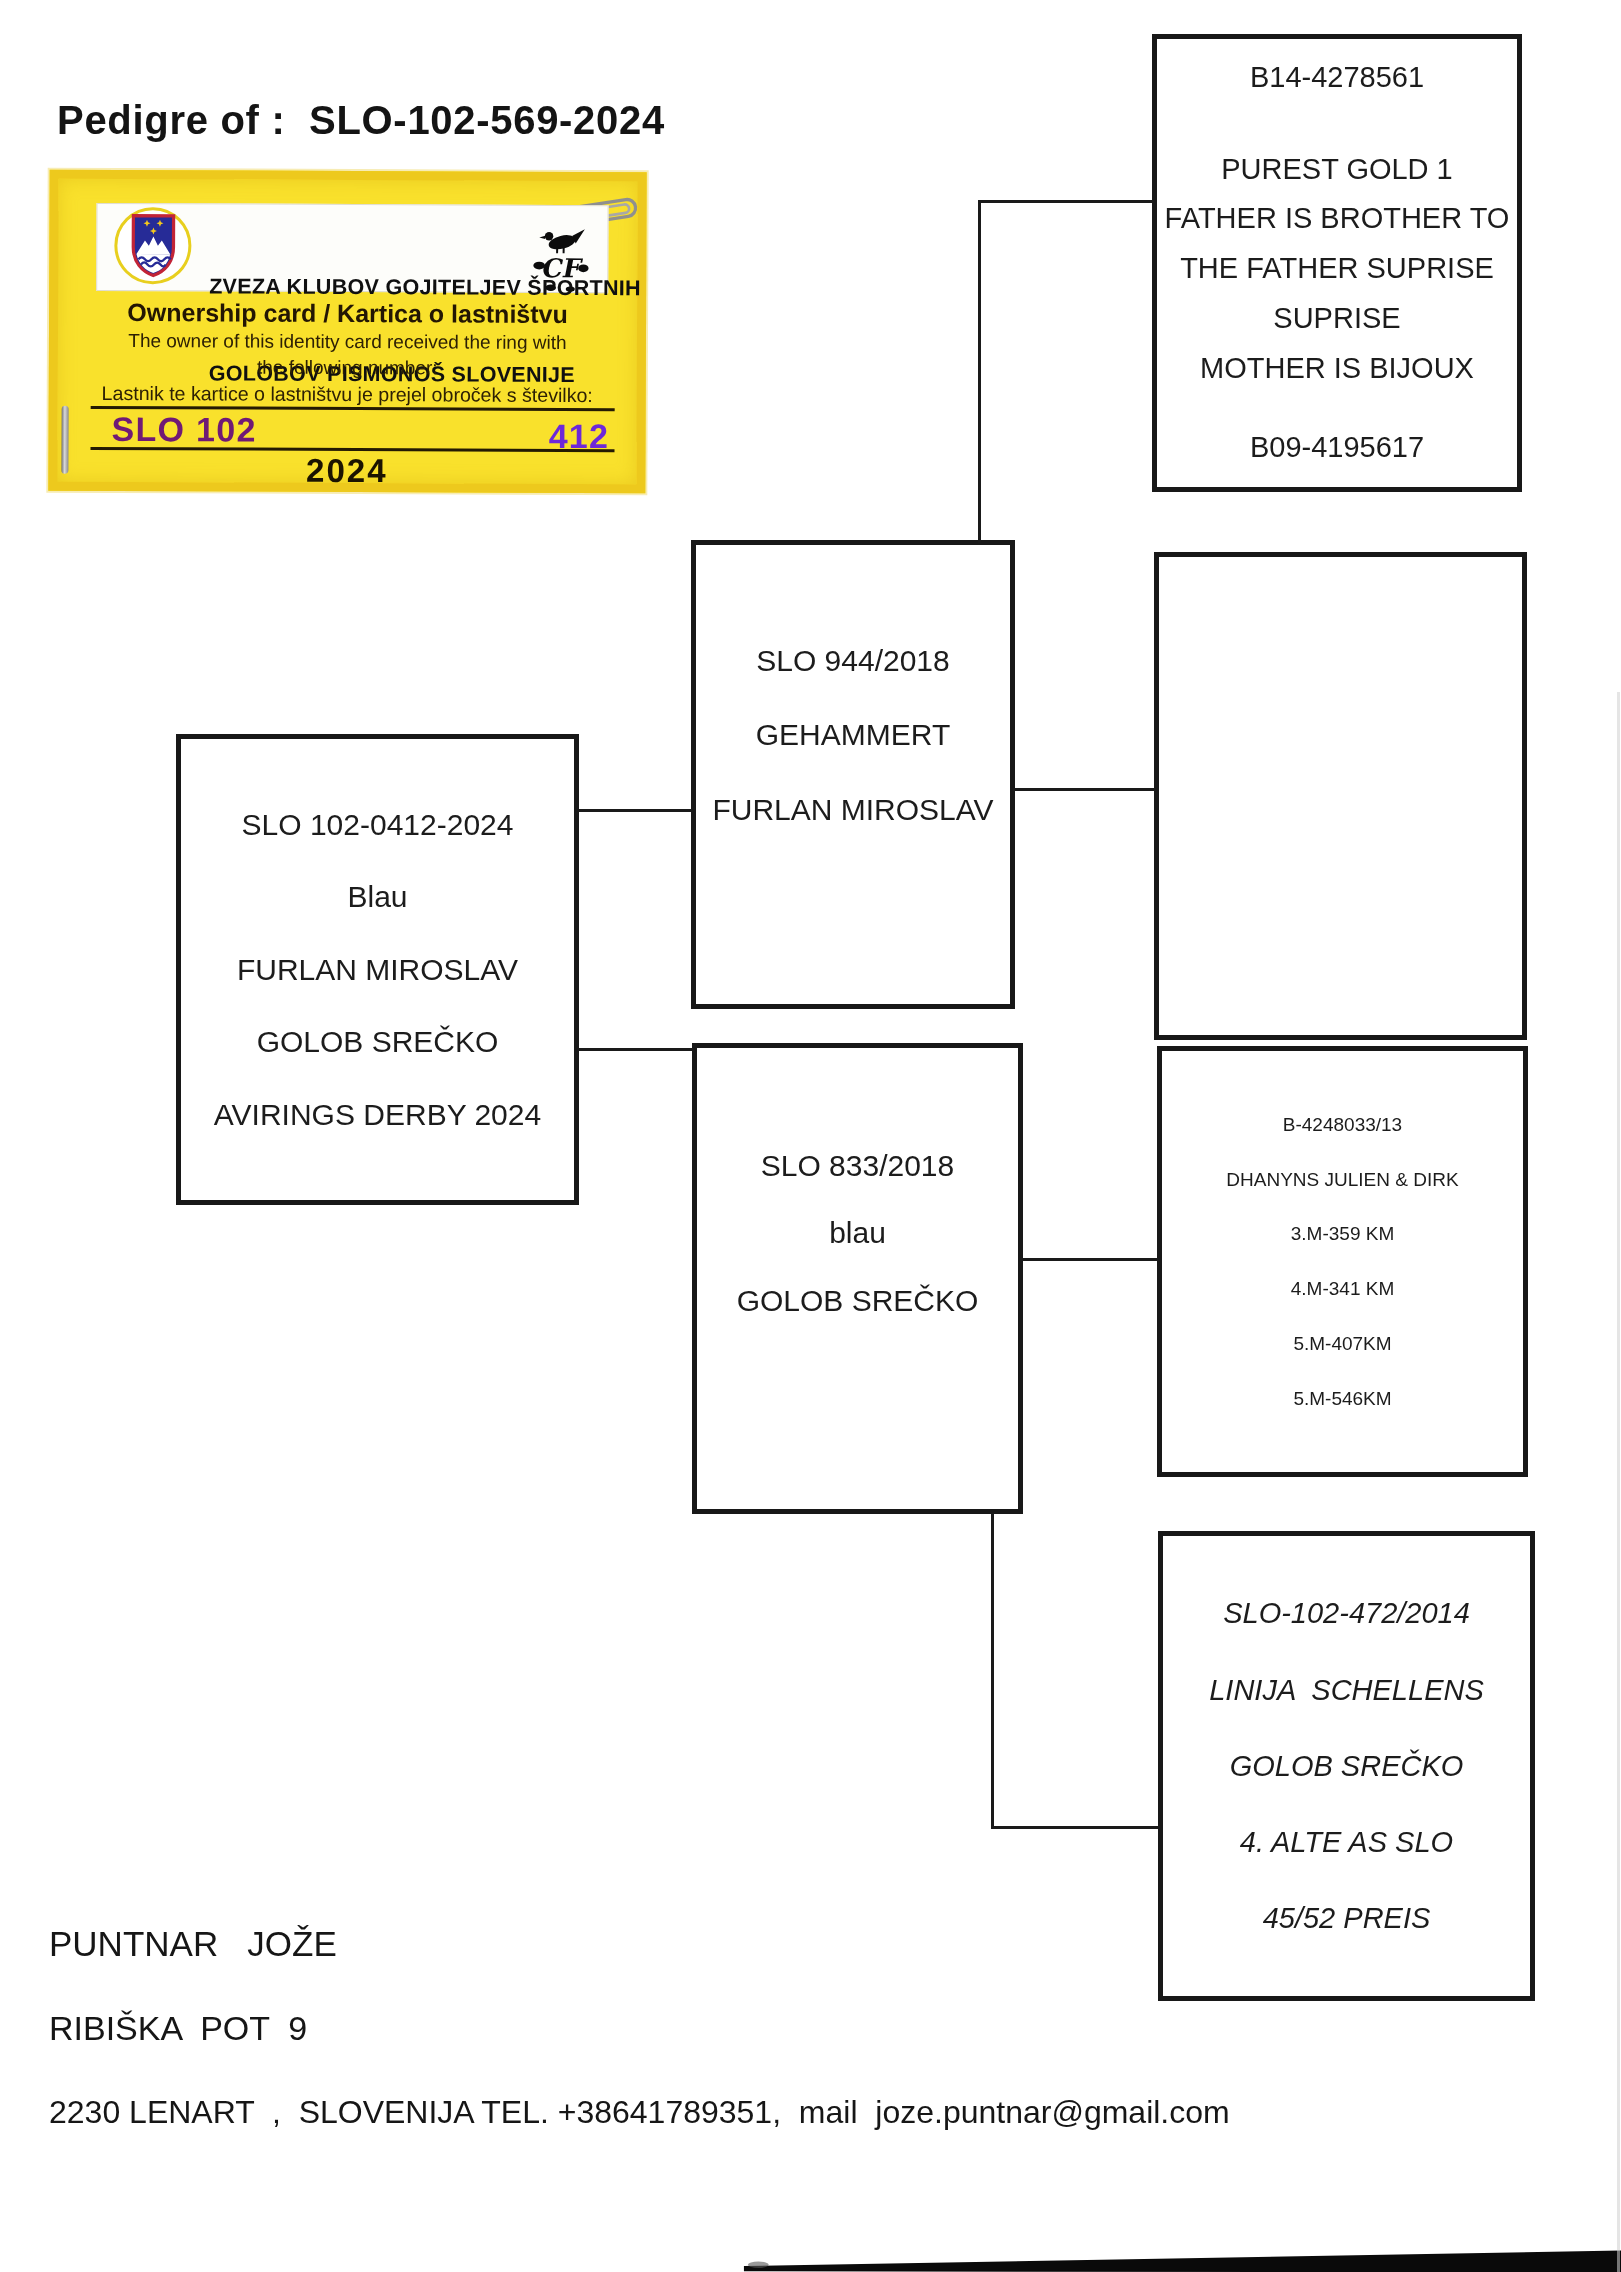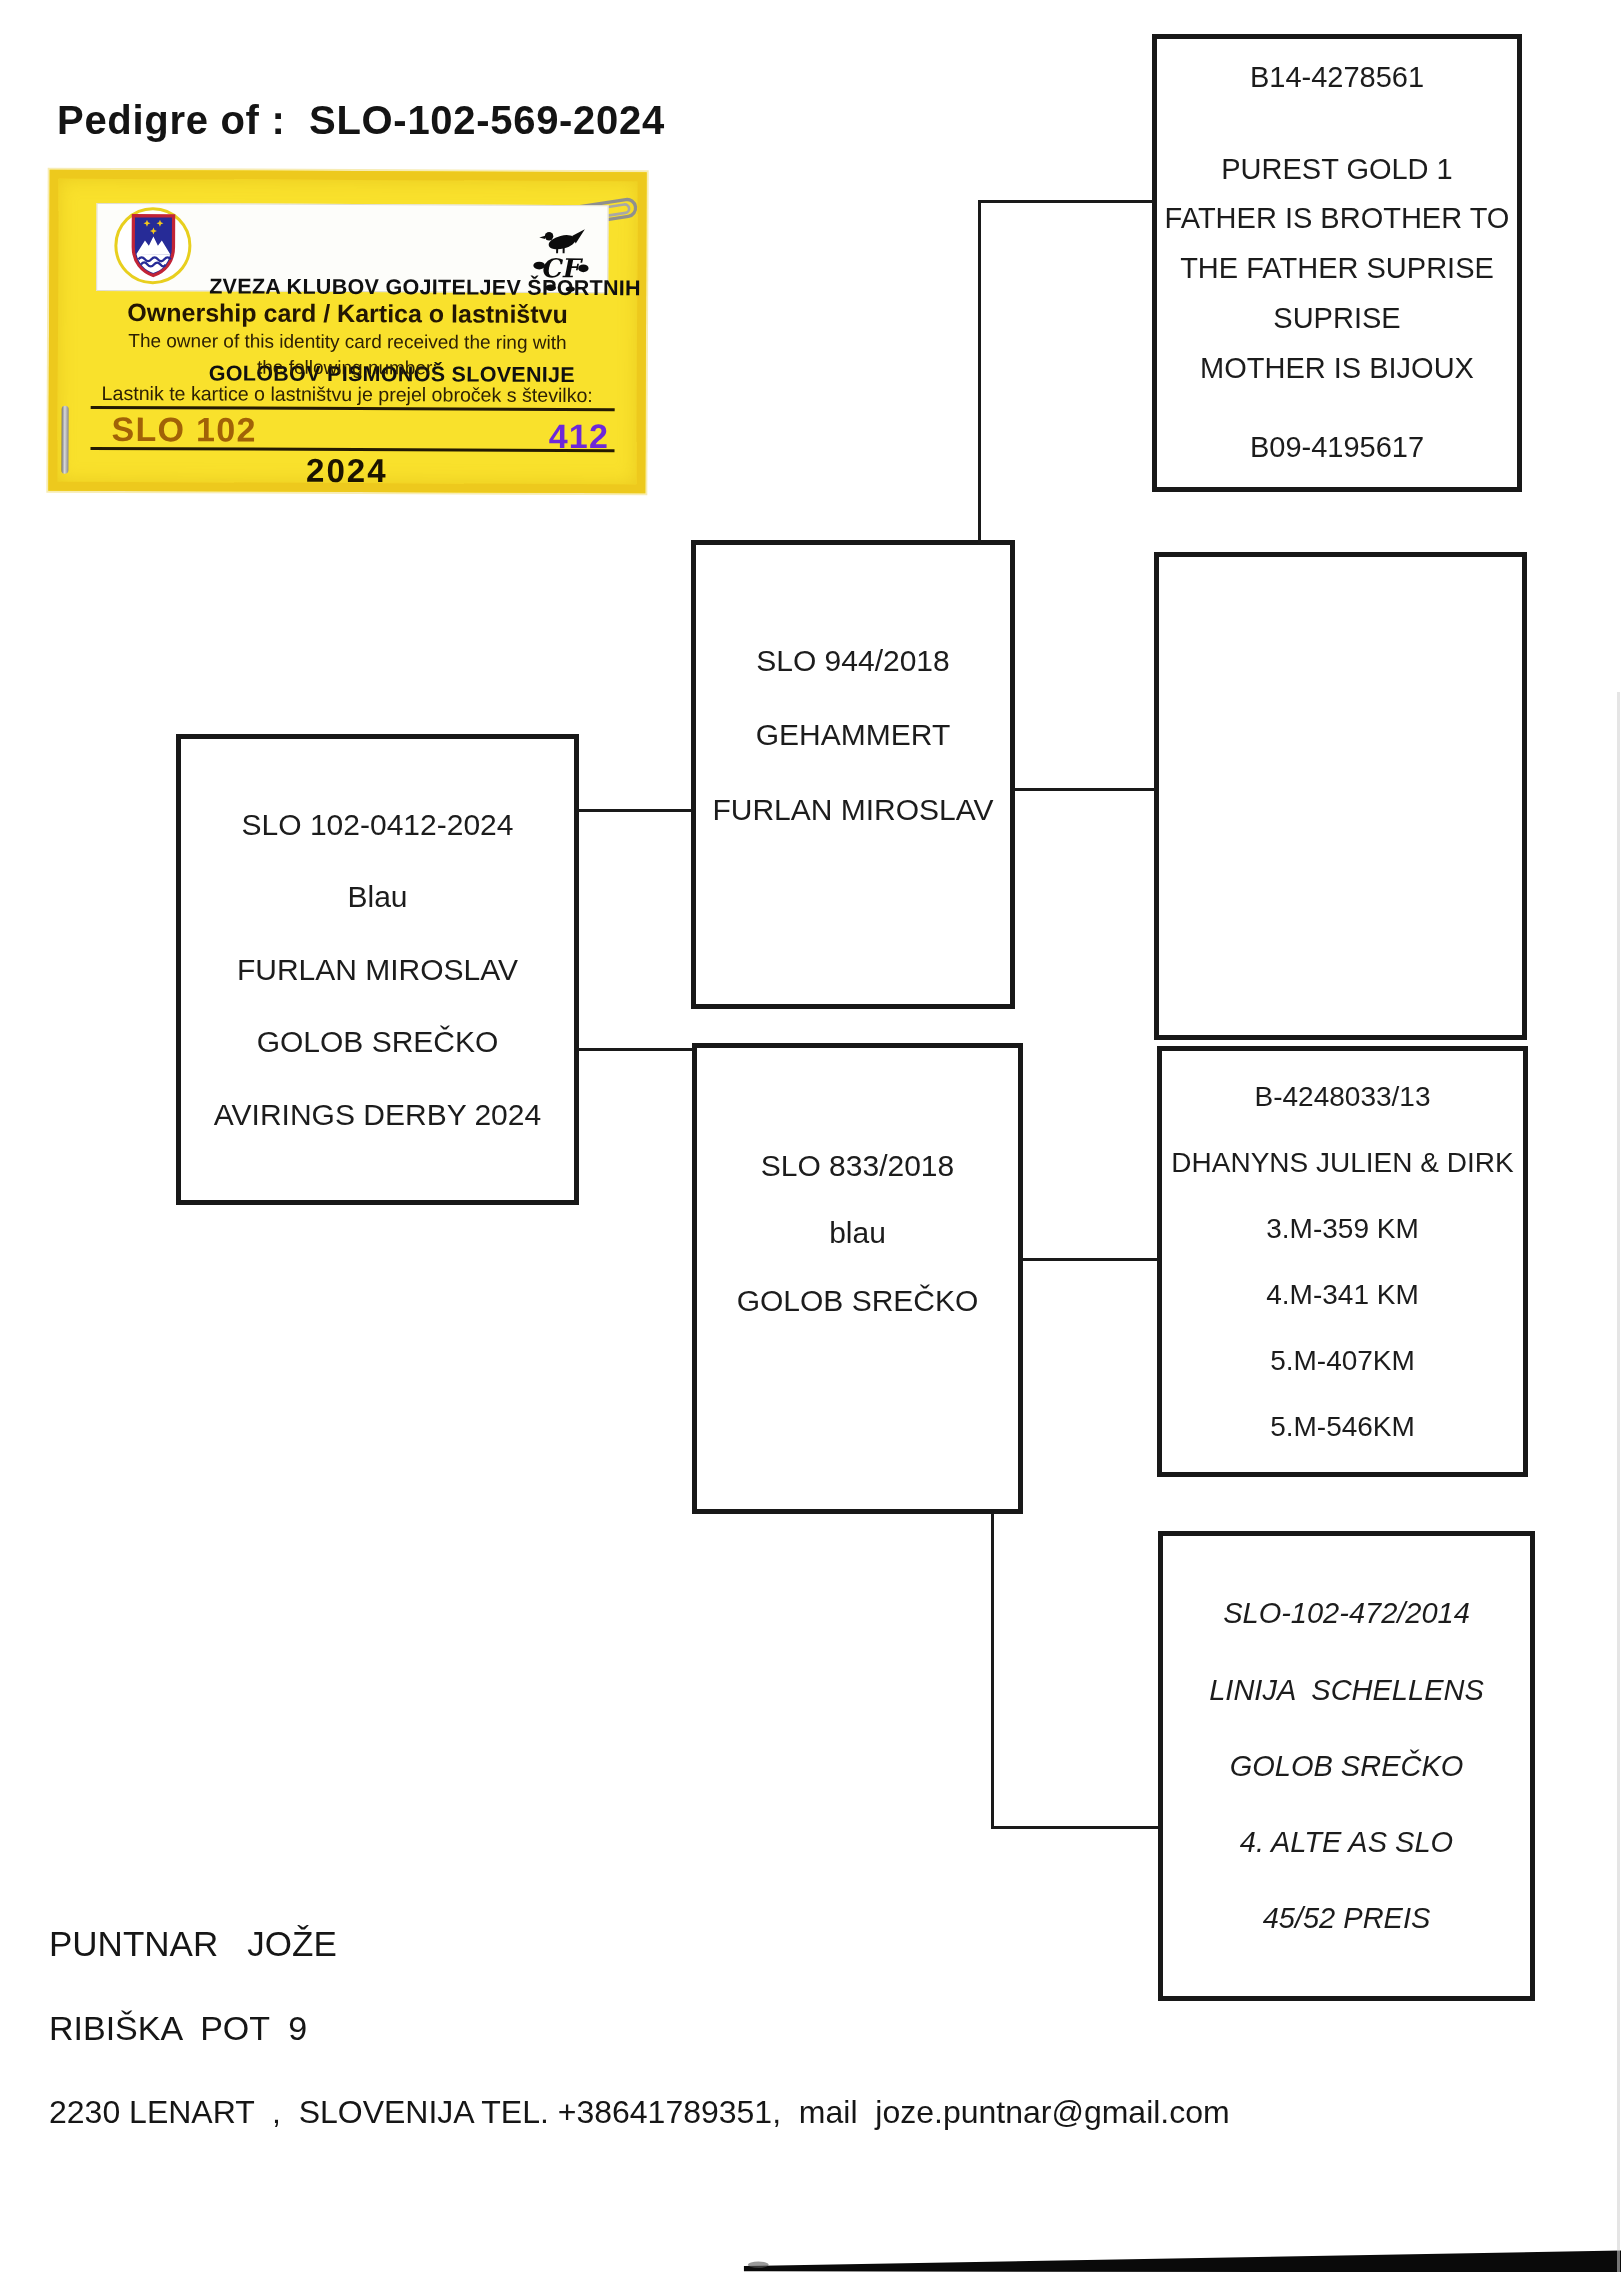--- a/index.html
+++ b/index.html
@@ -51,21 +51,21 @@
   }
   .sub1{top:151px;}
   .sub2{top:177px;}
   .sub3{top:203px;font-size:19.6px;}
   .rule{position:absolute;left:33px;right:22px;height:2.6px;background:#241a02;}
   .rule1{top:227px;}
   .rule2{top:268px;}
   .ring-row{position:absolute;left:33px;right:22px;top:230px;height:38px;}
   .ring-prefix{
     position:absolute;left:21px;top:1.3px;
-    font-size:34px;font-weight:bold;color:#a16207;letter-spacing:1.3px;
+    font-size:34px;font-weight:bold;color:#701a75;letter-spacing:1.3px;
   }
   .ring-number{
     position:absolute;right:5.2px;top:-3.9px;
     font-size:34px;font-weight:bold;color:#6d28d9;letter-spacing:1.3px;margin-top:10px;
   }
   .ring-year{
     position:absolute;left:0;right:0;top:272px;
     text-align:center;font-size:33px;font-weight:bold;color:#1b1300;letter-spacing:2px;
   }
   .staple{
@@ -82,21 +82,21 @@
   }
   .line{white-space:pre;line-height:1.25;}
   .box-subject{left:176px;top:734px;width:403px;height:471px;gap:35px;}
   .box-sire{left:691px;top:540px;width:324px;height:469px;gap:37px;padding-bottom:79px;}
   .box-dam{left:692px;top:1043px;width:331px;height:471px;gap:30px;padding-bottom:91px;}
   .box-gp1{left:1152px;top:34px;width:370px;height:458px;font-size:29px;gap:12px;}
   .box-gp1 .line{line-height:1.3;}
   .box-gp1 .line:first-child{margin-bottom:42px;}
   .box-gp1 .line:last-child{margin-top:30px;}
   .box-gp2{left:1154px;top:552px;width:373px;height:488px;}
-  .box-gp3{left:1157px;top:1046px;width:371px;height:431px;font-size:28px;gap:31px;}
+  .box-gp3{left:1157px;top:1046px;width:371px;height:431px;font-size:19px;gap:31px;}
   .box-gp4{left:1158px;top:1531px;width:377px;height:470px;font-size:29px;gap:40px;font-style:italic;}
   
   .hline,.vline{position:absolute;background:#1a1a1a;}
   .hline{height:2.6px;}
   .vline{width:2.6px;}
   .c-subject-sire{left:578px;top:809px;width:114px;}
   .c-subject-dam{left:578px;top:1048px;width:116px;}
   .c-gp1-h{left:978px;top:200px;width:176px;}
   .c-gp1-v{left:978px;top:200px;height:343px;}
   .c-gp2-h{left:1013px;top:788px;width:142px;}

